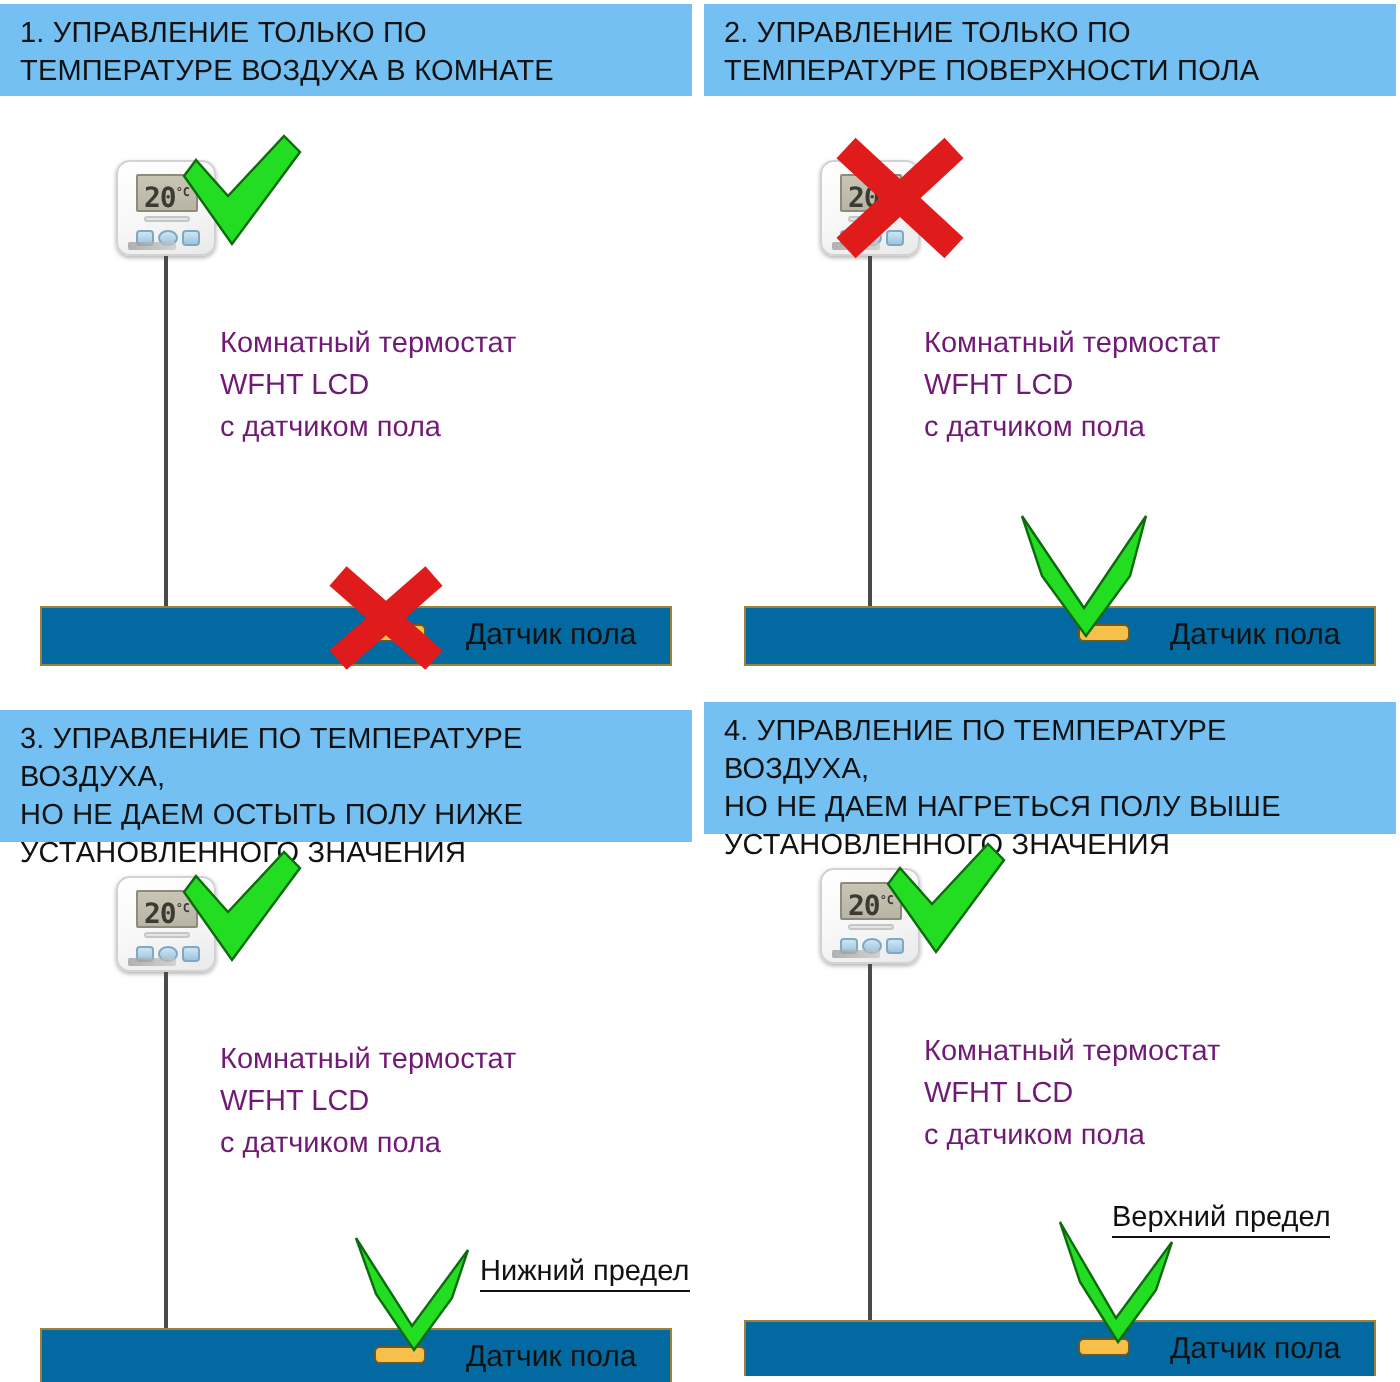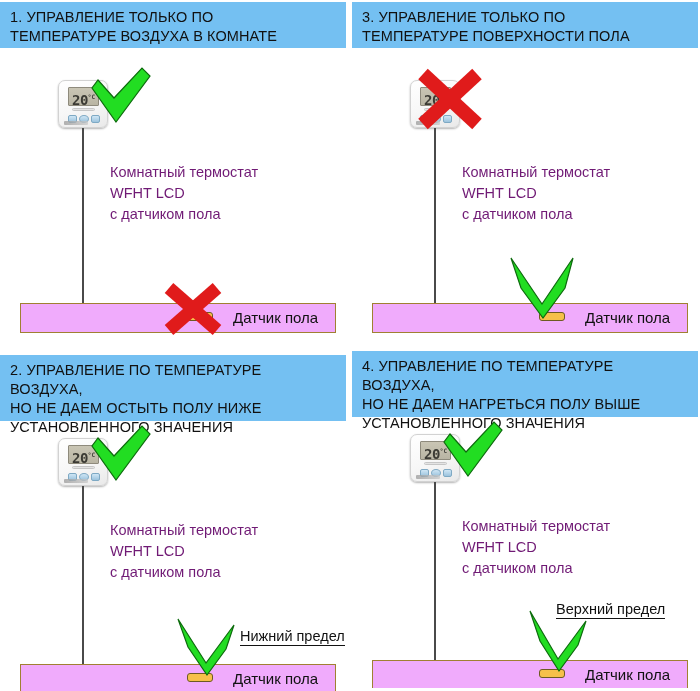--- a/index.html
+++ b/index.html
@@ -107,21 +107,21 @@
   .wire-h{
     position:absolute;
     height:1.5px;
     background:#4a4a4a;
   }
 
   
   .floor{
     position:absolute;
     height:30px;
-    background:#f0abfc;
+    background:#0369a1;
     border:1.5px solid #a08032;
     box-sizing:border-box;
   }
   .sensor{
     position:absolute;
     width:26px;height:9px;
     background:#f6c04a;
     border:1.5px solid #6d5a22;
     border-radius:3px;
     box-sizing:border-box;
@@ -200,21 +200,21 @@
       </svg>
     </div>
 
     <div class="desc" style="left:110px;top:162px;">Комнатный термостат
 WFHT LCD
  с датчиком пола</div>
   </div>
 
   <div class="panel p2">
 
-    <div class="hdr">3. УПРАВЛЕНИЕ ТОЛЬКО ПО
+    <div class="hdr">2. УПРАВЛЕНИЕ ТОЛЬКО ПО
 ТЕМПЕРАТУРЕ ПОВЕРХНОСТИ ПОЛА</div>
 
     <div class="device" style="left:58px;top:80px;">
       <div class="lcd"><span>20</span><span class="deg">°C</span></div>
       <div class="slot"></div>
       <div class="btnrow">
         <div class="btn"></div>
         <div class="btn mid"></div>
         <div class="btn"></div>
       </div>
@@ -244,21 +244,21 @@
       </svg>
     </div>
 
     <div class="desc" style="left:110px;top:162px;">Комнатный термостат
 WFHT LCD
  с датчиком пола</div>
   </div>
 
   <div class="panel p3">
 
-    <div class="hdr">2. УПРАВЛЕНИЕ ПО ТЕМПЕРАТУРЕ ВОЗДУХА,
+    <div class="hdr">3. УПРАВЛЕНИЕ ПО ТЕМПЕРАТУРЕ ВОЗДУХА,
 НО НЕ ДАЕМ ОСТЫТЬ ПОЛУ НИЖЕ
 УСТАНОВЛЕННОГО ЗНАЧЕНИЯ</div>
 
     <div class="device" style="left:58px;top:91px;">
       <div class="lcd"><span>20</span><span class="deg">°C</span></div>
       <div class="slot"></div>
       <div class="btnrow">
         <div class="btn"></div>
         <div class="btn mid"></div>
         <div class="btn"></div>

